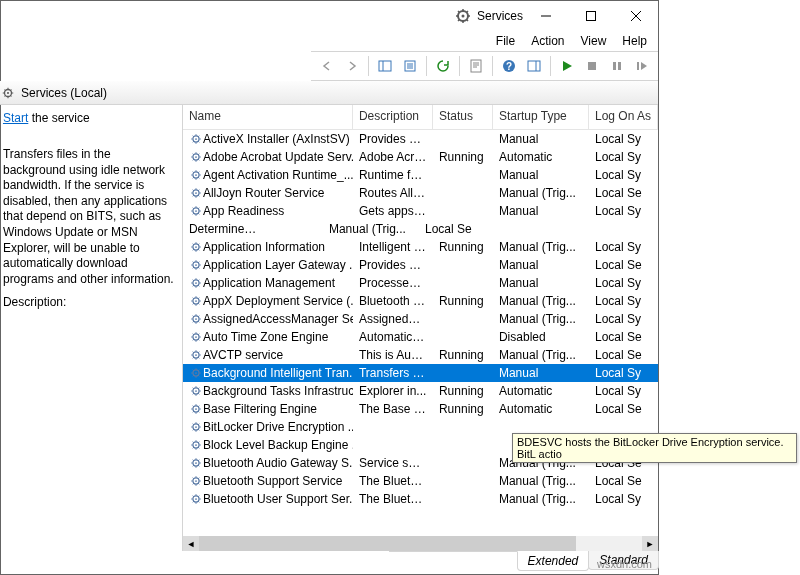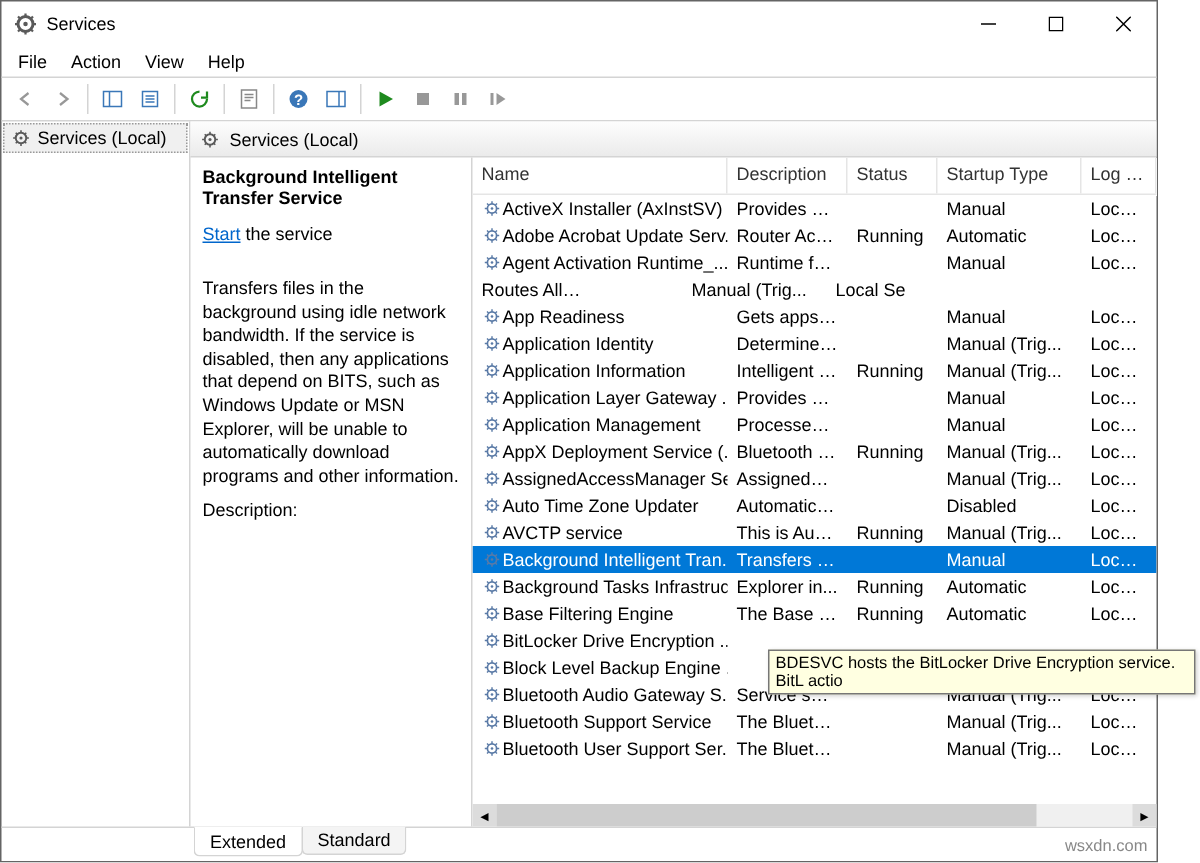--- a/index.html
+++ b/index.html
@@ -4,21 +4,21 @@
 <style>
   html, body {
     margin: 0; padding: 0;
     font-family: "Segoe UI", Tahoma, sans-serif;
     font-size: 12px;
     color: #000;
     background: #fff;
     width: 800px; height: 575px;
     overflow: hidden;
   }
-  .window { width: 772px; height: 575px; border: 1px solid #646464; box-sizing: border-box; display: flex; flex-direction: column; background:#fff; position:relative;}
+  .window { width: 659px; height: 575px; border: 1px solid #646464; box-sizing: border-box; display: flex; flex-direction: column; background:#fff; position:relative;align-items:flex-end;}
   .titlebar { height: 30px; display: flex; align-items: center; padding: 0 0 0 8px; }
   .titlebar .icon { width:16px; height:16px; margin-right:6px; display:inline-flex; align-items:center; justify-content:center;}
   .titlebar .title { flex: 0 0 auto; font-size: 12px; }
   .titlebar .spacer { flex: 1; }
   .winbtn { width: 45px; height: 30px; display: inline-flex; align-items:center; justify-content:center; color:#000; }
   .menubar { height: 20px; display:flex; align-items:center; padding: 0 4px; gap: 2px;}
   .menubar .menuitem { padding: 2px 7px; cursor:default;}
   .toolbar { height: 28px; border-top:1px solid #d4d4d4; border-bottom:1px solid #d4d4d4; display:flex; align-items:center; padding:0 4px; gap:1px;}
   .tbtn { width:22px; height:22px; display:inline-flex; align-items:center; justify-content:center; border:1px solid transparent; border-radius:2px; cursor:default;}
   .tbtn.disabled { opacity:0.4; }
@@ -36,21 +36,21 @@
   .detail p { margin:0 0 8px 0;}
   .list-wrap { flex:1; position:relative; overflow:hidden;}
   .list-header { height:24px; display:flex; border-bottom:1px solid #e5e5e5; background:#fff; position:sticky; top:0;}
   .list-header .col { border-right:1px solid #e5e5e5; padding:4px 6px; box-sizing:border-box; overflow:hidden; white-space:nowrap; text-overflow:ellipsis; color:#333; cursor:default;}
   .list { overflow:auto; height:calc(100% - 24px - 16px);}
   .row { display:flex; height:18px; align-items:center;}
   .row.sel { background:#0078d7; color:#fff;}
   .cell { padding:1px 6px; box-sizing:border-box; overflow:hidden; white-space:nowrap; text-overflow:ellipsis;}
   .cell.name { display:flex; align-items:center; gap:0;}
   .gear-ico { width:14px; height:14px; flex:0 0 14px; display:inline-block;}
-  .tabs { height:22px; border-top:1px solid #d4d4d4; display:flex; align-items:flex-start; padding-left:128px;}
+  .tabs { height:22px; border-top:1px solid #d4d4d4; display:flex; align-items:flex-start; padding-left:128px;font-style:italic;}
   .tab { padding:2px 10px; border:1px solid #d4d4d4; border-top:none; background:#f4f4f4; cursor:default; position:relative; top:-1px; border-radius:0 0 4px 4px; margin-right:-1px;}
   .tab.active { background:#fff; border-top:1px solid #fff;}
   .hscroll { height:16px; background:#f0f0f0; display:flex; align-items:center;}
   .hscroll .btn { width:16px; height:16px; background:#dcdcdc; display:flex; align-items:center; justify-content:center; font-size:9px;}
   .hscroll .track { flex:1; height:16px; position:relative;}
   .hscroll .thumb { position:absolute; left:0; top:0; height:16px; width:85%; background:#cdcdcd;}
   .tooltip { position:absolute; left:511px; top:432px; width:275px; background:#ffffe1; border:1px solid #767676; padding:2px 4px; font-size:11px; color:#000; z-index:50; box-shadow:1px 1px 3px rgba(0,0,0,.2);}
   .watermark { position:absolute; right:6px; bottom:4px; font-size:11px; color:#888;}
   svg { display:block;}
 </style>
@@ -190,21 +190,20 @@
               <circle cx="8" cy="8" r="4" fill="none" stroke="#5a5a5a" stroke-width="1.5"></circle>
               <circle cx="8" cy="8" r="1.2" fill="#5a5a5a"></circle>
               <path d="M8 2v2M8 12v2M2 8h2M12 8h2M4 4l1.2 1.2M10.8 10.8L12 12M4 12l1.2-1.2M10.8 5.2L12 4" stroke="#5a5a5a" stroke-width="1.2"></path>
             </svg>
         </span>
         <span>Services (Local)</span>
       </div>
 
       <div class="main-body">
         <div class="detail">
-          <h4>Background Intelligent Transfer Service</h4>
           <p>
             <a>Start</a><span> the service</span>
           </p>
           <br>
           <p style="line-height:1.3;">Transfers files in the background using idle network bandwidth. If the service is disabled, then any applications that depend on BITS, such as Windows Update or MSN Explorer, will be unable to automatically download programs and other information.</p>
           <p>Description:</p>
         </div>
 
         <div class="list-wrap">
           <div class="list-header">
@@ -235,21 +234,21 @@
                 <div class="cell name" style="width:170px">
                   <span class="gear-ico">
                     <svg width="14" height="14" viewBox="0 0 16 16">
                       <circle cx="8" cy="8" r="3.5" fill="none" stroke="#5a7aa6" stroke-width="1.3"></circle>
                       <circle cx="8" cy="8" r="1" fill="#5a7aa6"></circle>
                       <path d="M8 2.5v1.8M8 11.7v1.8M2.5 8h1.8M11.7 8h1.8M4.2 4.2l1.2 1.2M10.6 10.6l1.2 1.2M4.2 11.8l1.2-1.2M10.6 5.4l1.2-1.2" stroke="#5a7aa6" stroke-width="1.1"></path>
                     </svg>
                   </span>
                   <span>Adobe Acrobat Update Serv...</span>
                 </div>
-                <div class="cell" style="width:80px">Router Acro...</div>
+                <div class="cell" style="width:80px">Adobe Acro...</div>
                 <div class="cell" style="width:60px">Running</div>
                 <div class="cell" style="width:96px">Automatic</div>
                 <div class="cell" style="flex:1">Local Sy</div>
               </div>
               <div class="row">
                 <div class="cell name" style="width:170px">
                   <span class="gear-ico">
                     <svg width="14" height="14" viewBox="0 0 16 16">
                       <circle cx="8" cy="8" r="3.5" fill="none" stroke="#5a7aa6" stroke-width="1.3"></circle>
                       <circle cx="8" cy="8" r="1" fill="#5a7aa6"></circle>
@@ -257,20 +256,30 @@
                     </svg>
                   </span>
                   <span>Agent Activation Runtime_...</span>
                 </div>
                 <div class="cell" style="width:80px">Runtime for...</div>
                 <div class="cell" style="width:60px"></div>
                 <div class="cell" style="width:96px">Manual</div>
                 <div class="cell" style="flex:1">Local Sy</div>
               </div>
               <div class="row">
+                <div class="cell name" style="width:170px">
+                  <span class="gear-ico">
+                    <svg width="14" height="14" viewBox="0 0 16 16">
+                      <circle cx="8" cy="8" r="3.5" fill="none" stroke="#5a7aa6" stroke-width="1.3"></circle>
+                      <circle cx="8" cy="8" r="1" fill="#5a7aa6"></circle>
+                      <path d="M8 2.5v1.8M8 11.7v1.8M2.5 8h1.8M11.7 8h1.8M4.2 4.2l1.2 1.2M10.6 10.6l1.2 1.2M4.2 11.8l1.2-1.2M10.6 5.4l1.2-1.2" stroke="#5a7aa6" stroke-width="1.1"></path>
+                    </svg>
+                  </span>
+                  <span>AllJoyn Router Service</span>
+                </div>
                 <div class="cell" style="width:80px">Routes AllJo...</div>
                 <div class="cell" style="width:60px"></div>
                 <div class="cell" style="width:96px">Manual (Trig...</div>
                 <div class="cell" style="flex:1">Local Se</div>
               </div>
               <div class="row">
                 <div class="cell name" style="width:170px">
                   <span class="gear-ico">
                     <svg width="14" height="14" viewBox="0 0 16 16">
                       <circle cx="8" cy="8" r="3.5" fill="none" stroke="#5a7aa6" stroke-width="1.3"></circle>
@@ -279,30 +288,20 @@
                     </svg>
                   </span>
                   <span>App Readiness</span>
                 </div>
                 <div class="cell" style="width:80px">Gets apps re...</div>
                 <div class="cell" style="width:60px"></div>
                 <div class="cell" style="width:96px">Manual</div>
                 <div class="cell" style="flex:1">Local Sy</div>
               </div>
               <div class="row">
-                <div class="cell name" style="width:170px">
-                  <span class="gear-ico">
-                    <svg width="14" height="14" viewBox="0 0 16 16">
-                      <circle cx="8" cy="8" r="3.5" fill="none" stroke="#5a7aa6" stroke-width="1.3"></circle>
-                      <circle cx="8" cy="8" r="1" fill="#5a7aa6"></circle>
-                      <path d="M8 2.5v1.8M8 11.7v1.8M2.5 8h1.8M11.7 8h1.8M4.2 4.2l1.2 1.2M10.6 10.6l1.2 1.2M4.2 11.8l1.2-1.2M10.6 5.4l1.2-1.2" stroke="#5a7aa6" stroke-width="1.1"></path>
-                    </svg>
-                  </span>
-                  <span>Application Identity</span>
-                </div>
                 <div class="cell" style="width:80px">Determines ...</div>
                 <div class="cell" style="width:60px"></div>
                 <div class="cell" style="width:96px">Manual (Trig...</div>
                 <div class="cell" style="flex:1">Local Se</div>
               </div>
               <div class="row">
                 <div class="cell name" style="width:170px">
                   <span class="gear-ico">
                     <svg width="14" height="14" viewBox="0 0 16 16">
                       <circle cx="8" cy="8" r="3.5" fill="none" stroke="#5a7aa6" stroke-width="1.3"></circle>
@@ -383,21 +382,21 @@
               </div>
               <div class="row">
                 <div class="cell name" style="width:170px">
                   <span class="gear-ico">
                     <svg width="14" height="14" viewBox="0 0 16 16">
                       <circle cx="8" cy="8" r="3.5" fill="none" stroke="#5a7aa6" stroke-width="1.3"></circle>
                       <circle cx="8" cy="8" r="1" fill="#5a7aa6"></circle>
                       <path d="M8 2.5v1.8M8 11.7v1.8M2.5 8h1.8M11.7 8h1.8M4.2 4.2l1.2 1.2M10.6 10.6l1.2 1.2M4.2 11.8l1.2-1.2M10.6 5.4l1.2-1.2" stroke="#5a7aa6" stroke-width="1.1"></path>
                     </svg>
                   </span>
-                  <span>Auto Time Zone Updater</span>
+                  <span>Auto Time Zone Engine</span>
                 </div>
                 <div class="cell" style="width:80px">Automatica...</div>
                 <div class="cell" style="width:60px"></div>
                 <div class="cell" style="width:96px">Disabled</div>
                 <div class="cell" style="flex:1">Local Se</div>
               </div>
               <div class="row">
                 <div class="cell name" style="width:170px">
                   <span class="gear-ico">
                     <svg width="14" height="14" viewBox="0 0 16 16">

